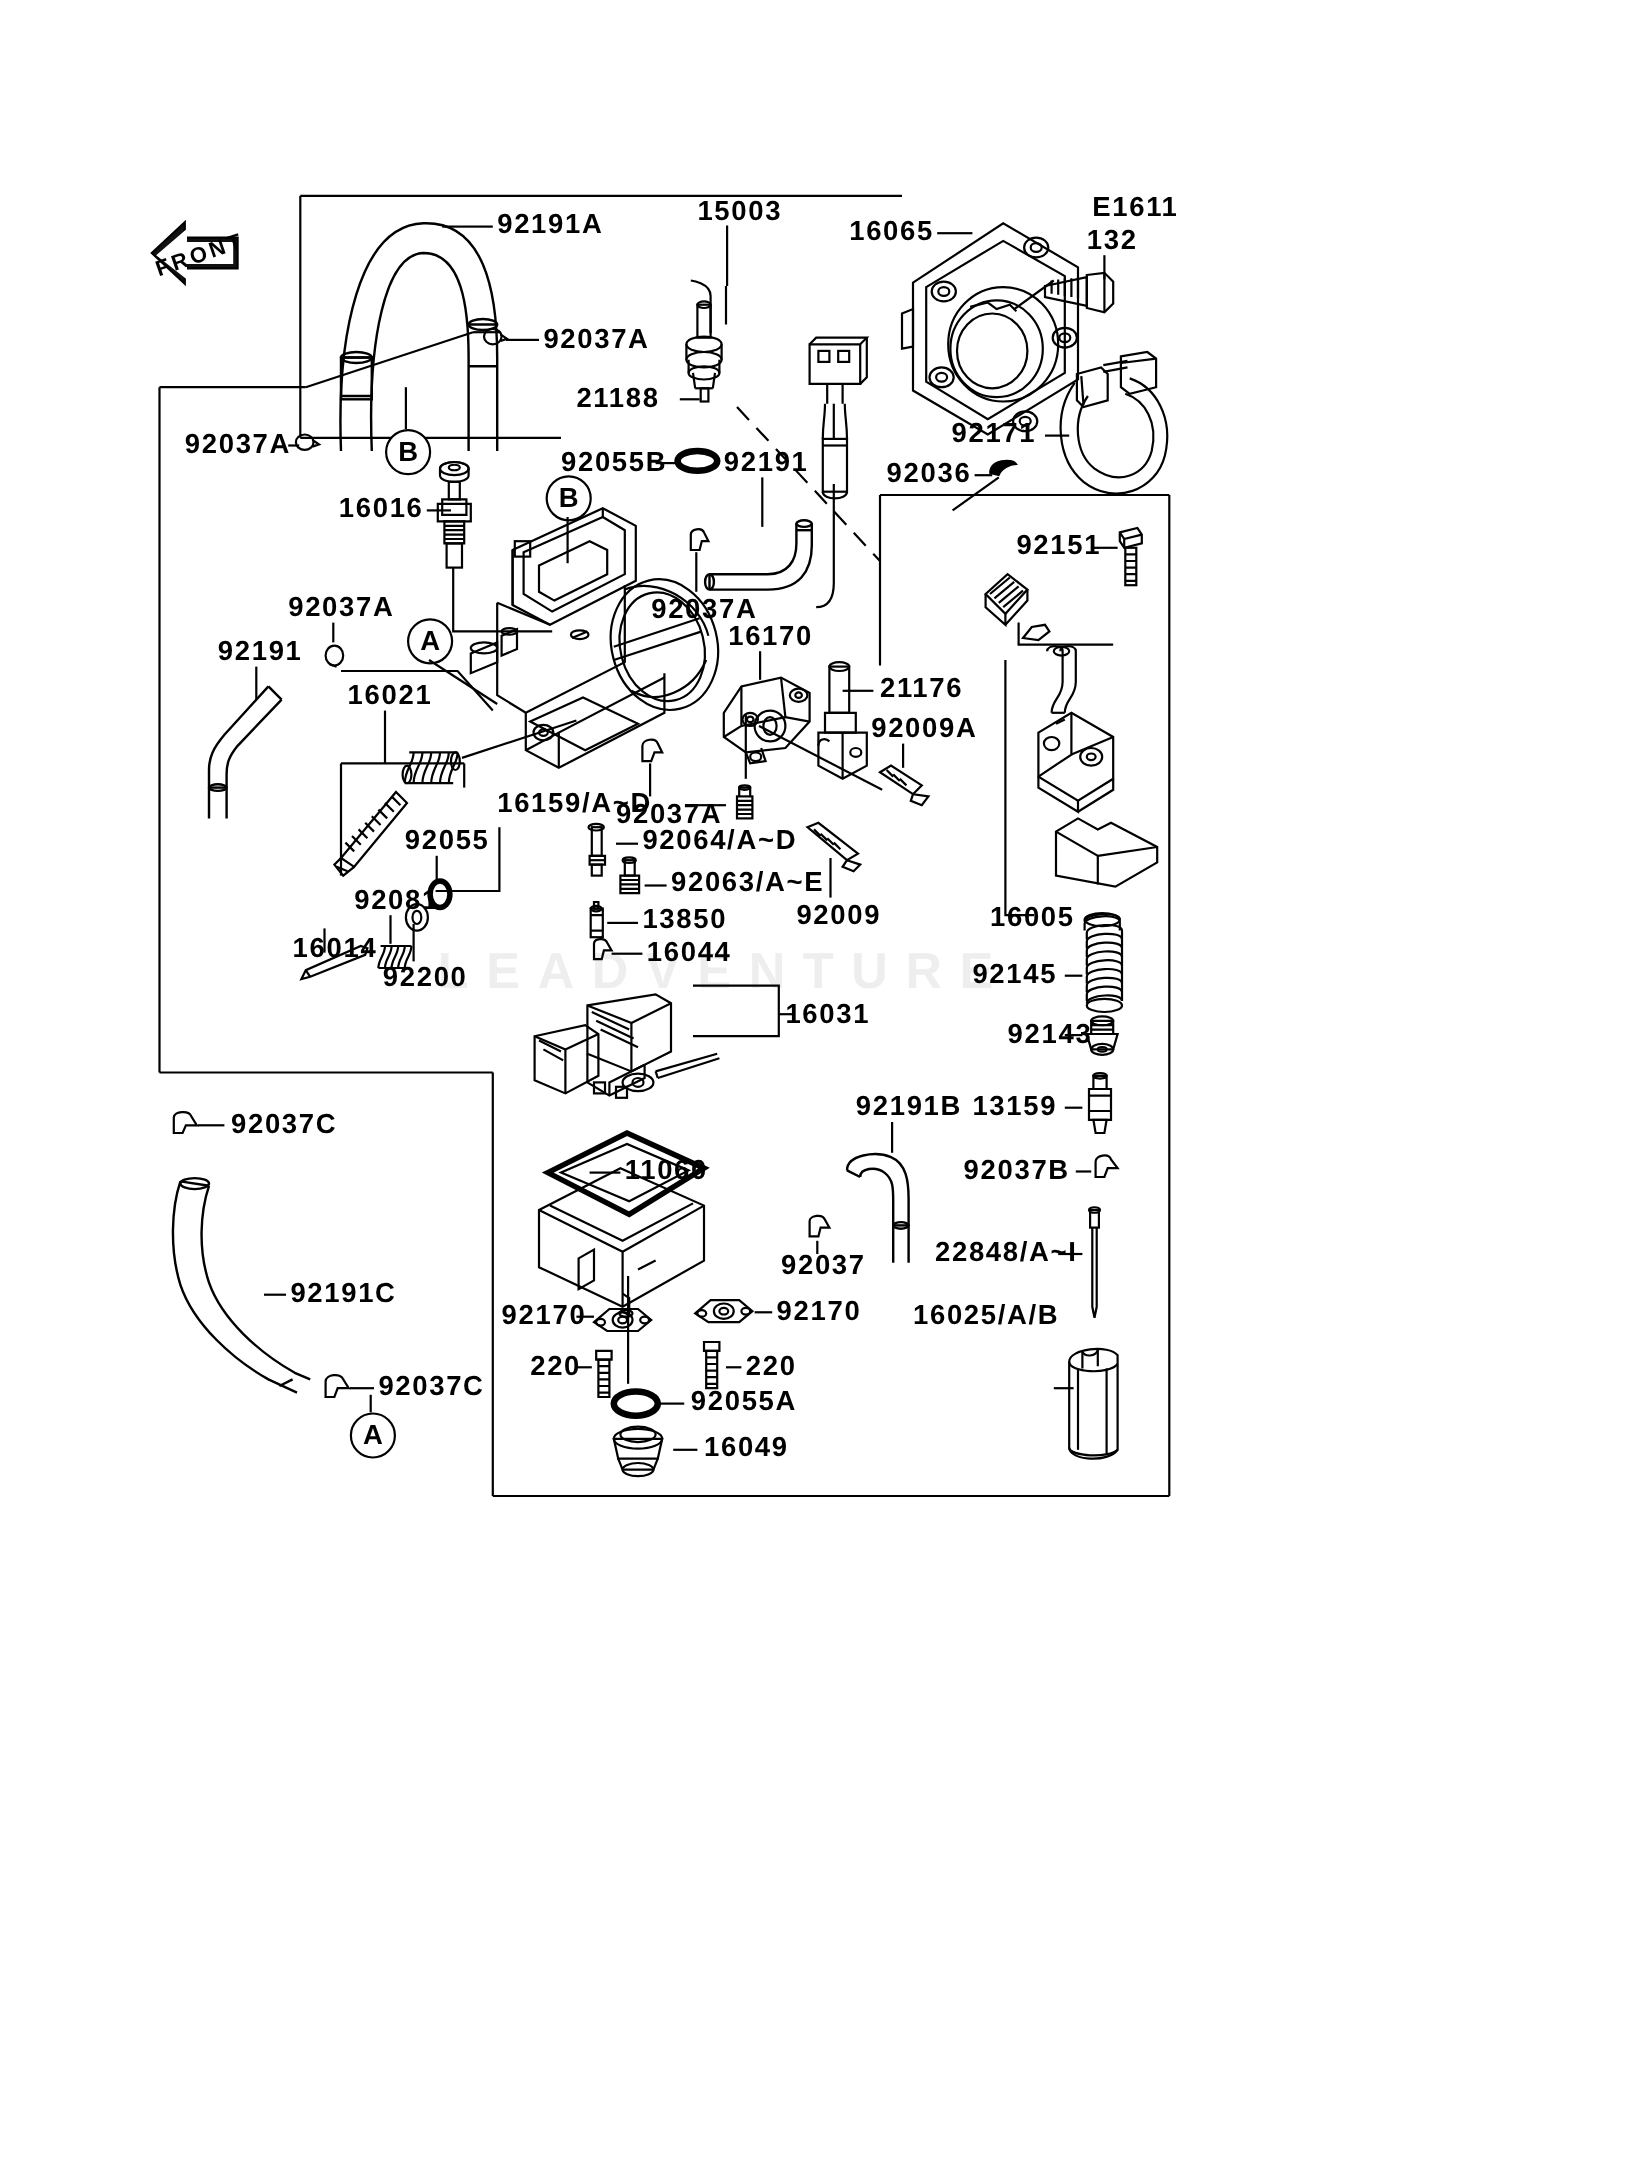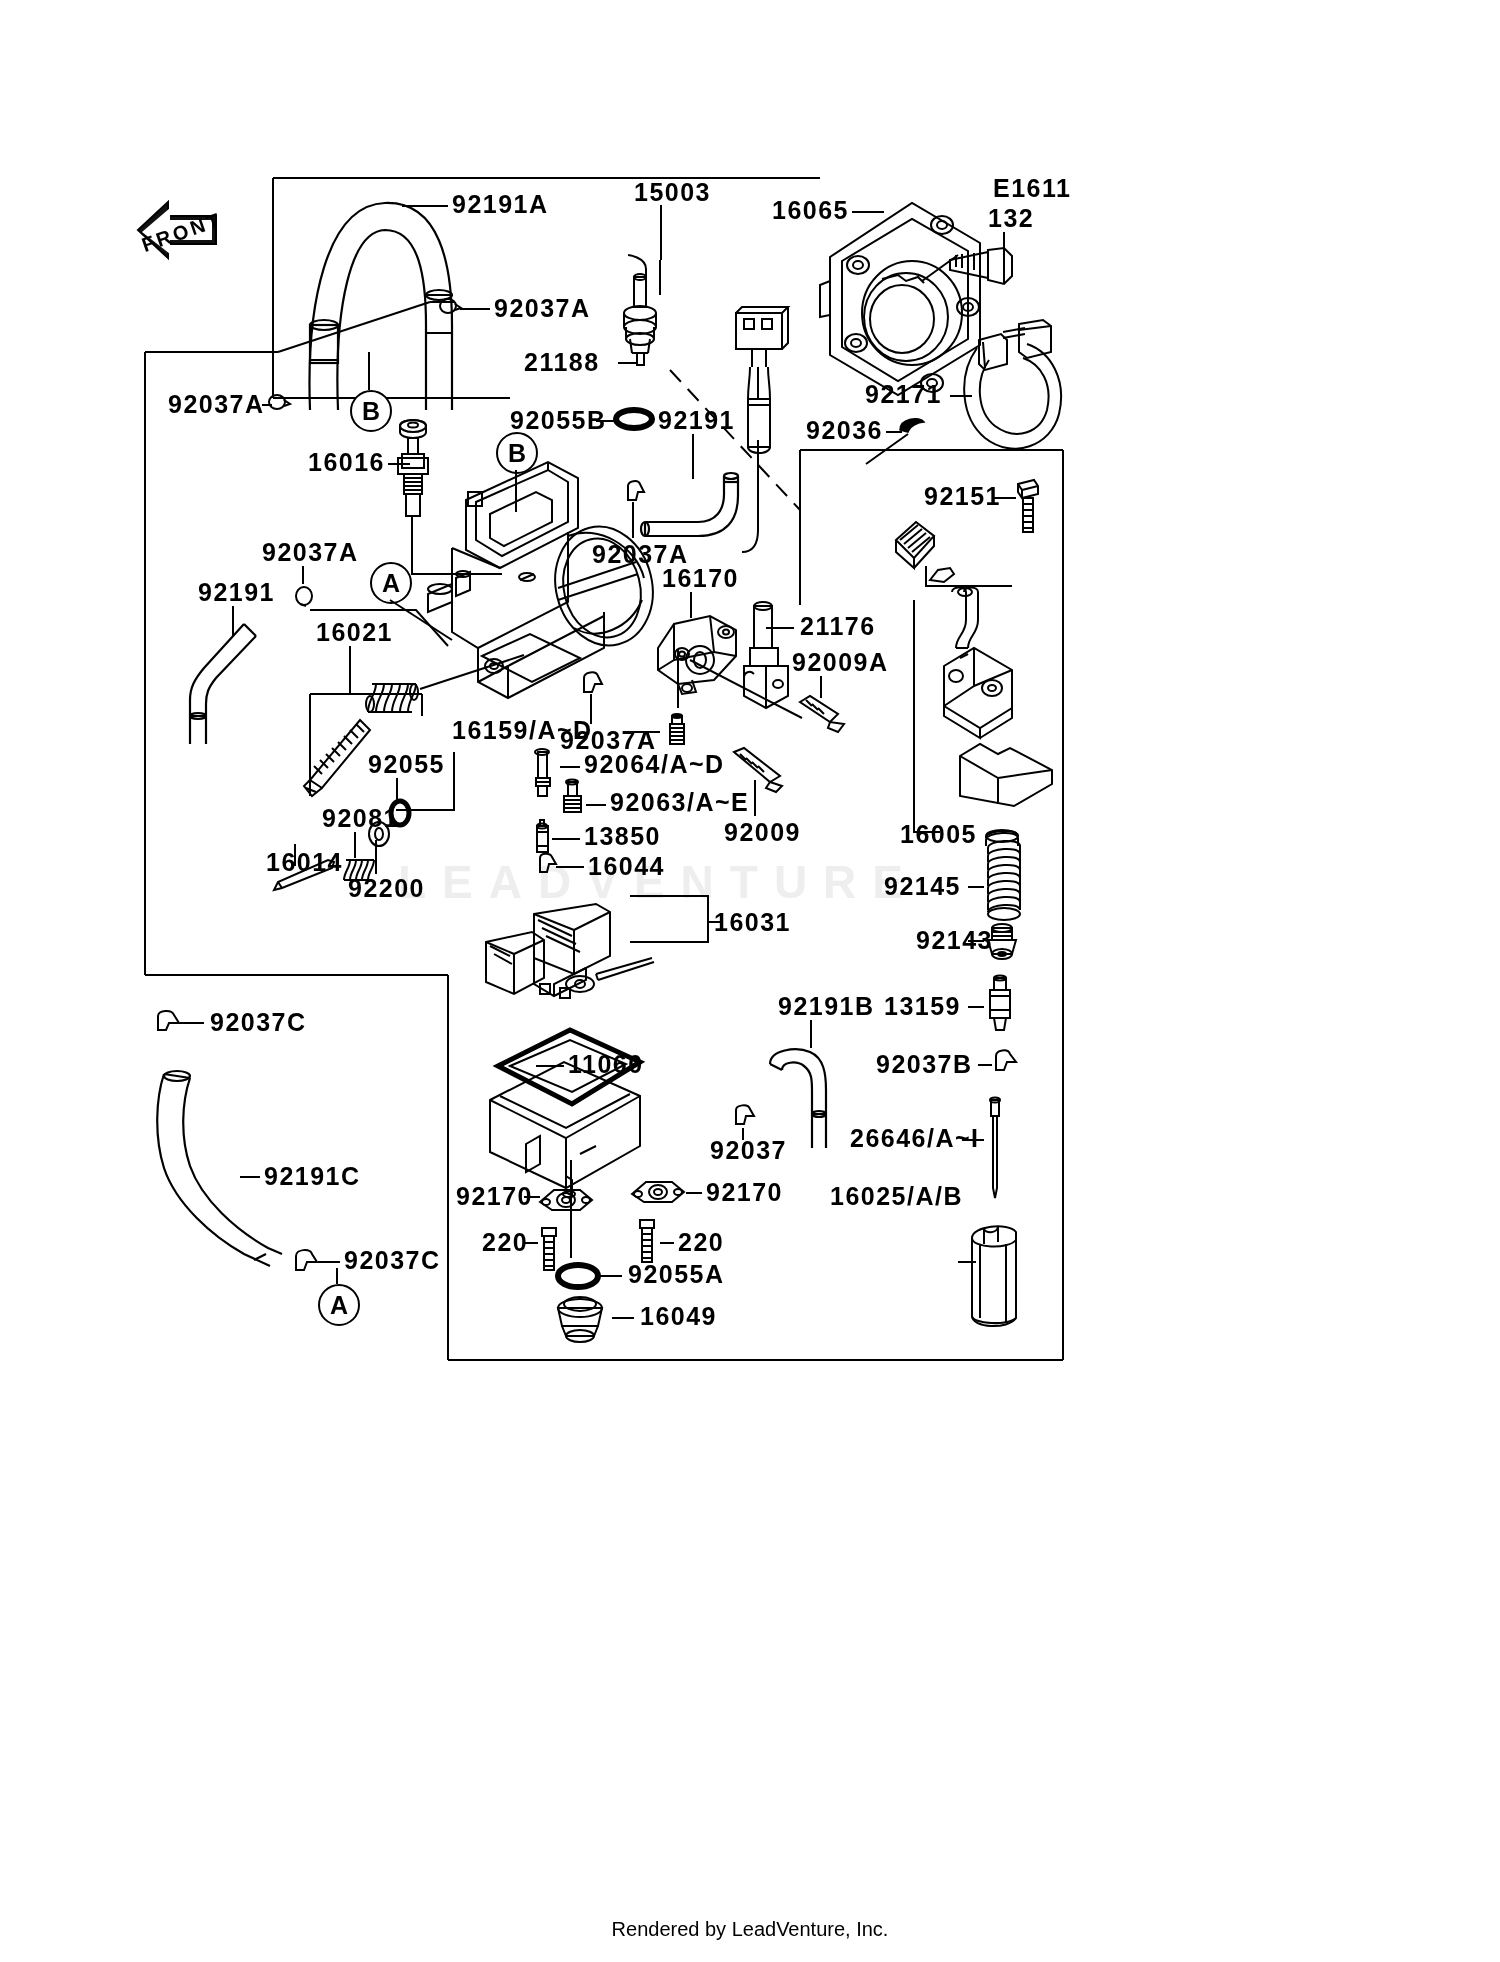--- a/index.html
+++ b/index.html
@@ -588,21 +588,21 @@
       <path d="M14,44 L26,44 L24,56 L16,56 Z"></path>
     </g>
   </svg>
 
   <div class="lbl" style="left:876px;top:1052px;">92037B</div>
   <div class="lead h" style="left:978px;top:1064px;width:14px;"></div>
   <svg class="art" style="left:990px;top:1046px;" width="34" height="30">
     <path d="M6,24 L6,10 C6,4 18,2 20,8 L26,16 L17,16 L14,24 Z" fill="none" stroke="#000" stroke-width="2"></path>
   </svg>
 
-  <div class="lbl" style="left:850px;top:1126px;">26646/A~I</div>
+  <div class="lbl" style="left:850px;top:1126px;">22848/A~I</div>
   <div class="lead h" style="left:962px;top:1139px;width:22px;"></div>
   <svg class="art" style="left:982px;top:1094px;" width="30" height="110">
     <g fill="none" stroke="#000" stroke-width="2">
       <rect x="9" y="6" width="8" height="16"></rect>
       <ellipse cx="13" cy="6" rx="5" ry="2.5"></ellipse>
       <path d="M11,22 L11,94 L13,104 L15,94 L15,22"></path>
     </g>
   </svg>
 
   <div class="lbl" style="left:830px;top:1184px;">16025/A/B</div>
@@ -766,15 +766,14 @@
 
   <svg class="art" style="left:290px;top:1246px;" width="32" height="30">
     <path d="M6,24 L6,10 C6,3 20,2 22,8 L27,16 L17,16 L14,24 Z" fill="none" stroke="#000" stroke-width="2"></path>
   </svg>
   <div class="lbl" style="left:344px;top:1248px;">92037C</div>
   <div class="lead h" style="left:318px;top:1261px;width:22px;"></div>
 
   <div class="circ" style="left:318px;top:1284px;">A</div>
   <div class="lead v" style="left:336px;top:1268px;height:16px;"></div>
 
-  <div class="footer" style="top:1918px;">Rendered by LeadVenture, Inc.</div>
 
 </div>
 
 </body></html>

